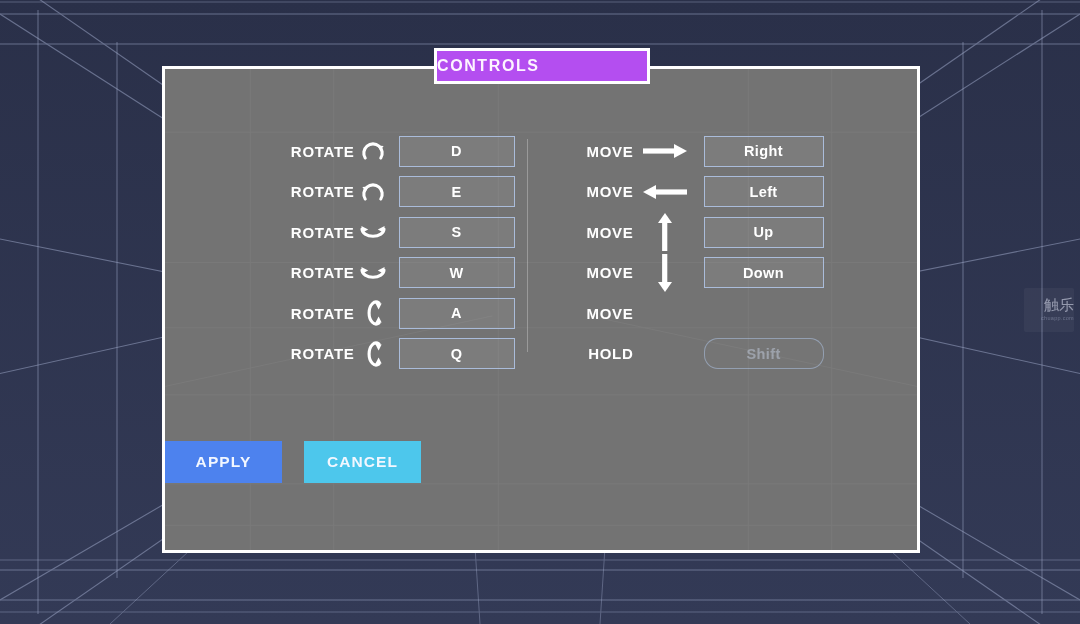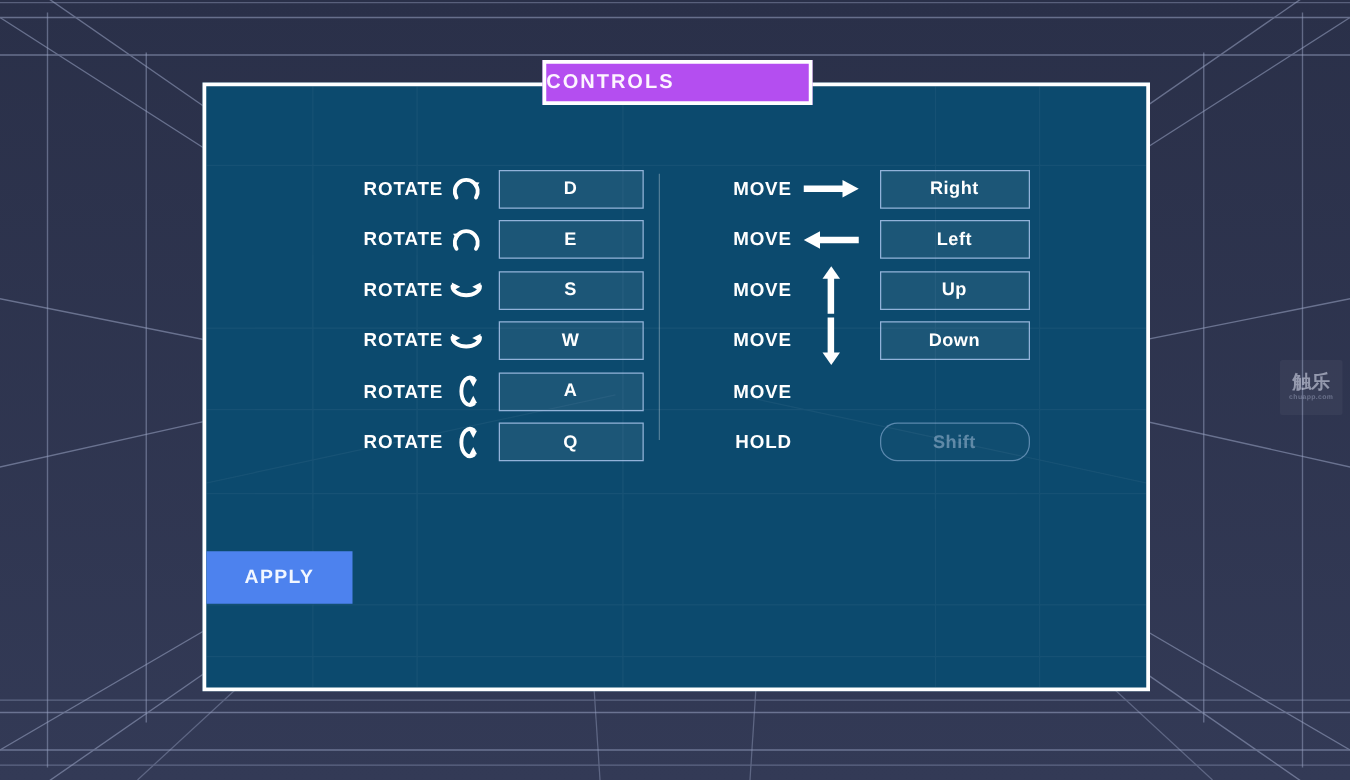--- a/index.html
+++ b/index.html
@@ -35,25 +35,24 @@
   #watermark {
     position: absolute;
     right: 6px;
     top: 288px;
     width: 50px;
     height: 44px;
     background: rgba(255,255,255,0.045);
     border-radius: 2px;
     display: flex;
     flex-direction: column;
-    align-items: center;
+    align-items: flex-end;
     justify-content: center;
     line-height: 1;
     pointer-events: none;
-    font-weight: bold;
   }
   #watermark .wm-cn {
     color: rgba(225,230,245,0.55);
     font-size: 15px;
     letter-spacing: 0px;
     font-family: "DejaVu Sans", sans-serif;
   }
   #watermark .wm-url {
     color: rgba(200,210,235,0.35);
     font-size: 5.5px;
@@ -61,21 +60,21 @@
     letter-spacing: .3px;
   }
 
   
   #dialog {
     position: absolute;
     left: 162px;
     top: 66px;
     width: 758px;
     height: 487px;
-    background: #0c4a6e;
+    background: #737373;
     border: 3px solid #ffffff;
     box-sizing: border-box;
     overflow: hidden;
   }
   
   #panelgrid {
     position: absolute;
     inset: 0;
     width: 100%;
     height: 100%;
@@ -480,20 +479,23 @@
           </div>
         </div>
 
       </div>
     </div>
 
     <div id="footer">
       <div class="btn apply">
         <span class="btn-text">APPLY</span>
       </div>
+      <div class="btn cancel">
+        <span class="btn-text">CANCEL</span>
+      </div>
     </div>
 
   </div>
 
   <div id="title-bar">
     <span class="title-text">CONTROLS</span>
   </div>
 
 </div>
 

